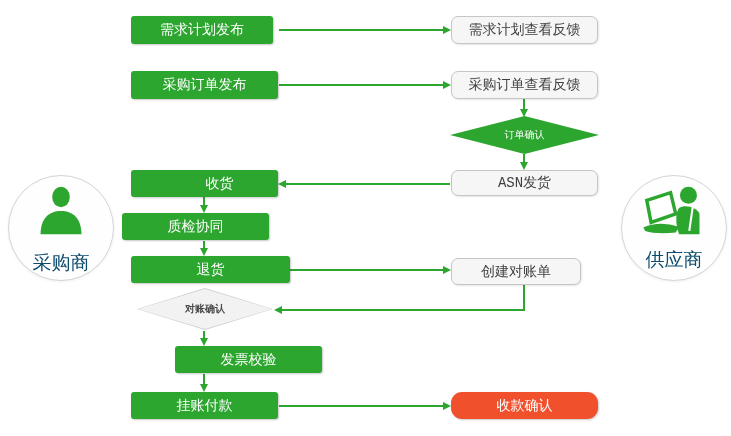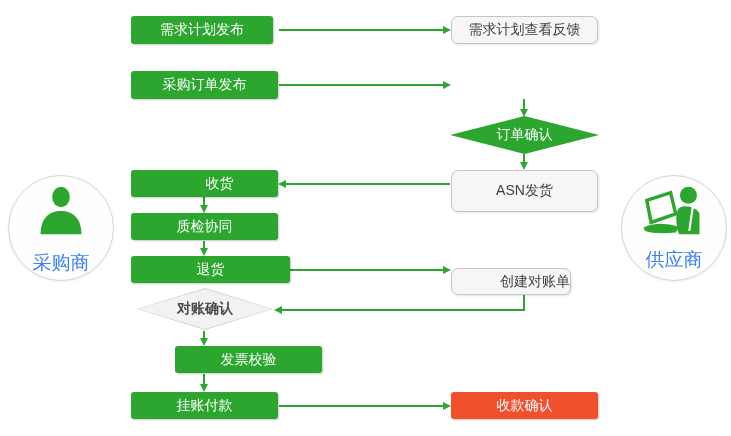--- a/index.html
+++ b/index.html
@@ -9,41 +9,41 @@
   }
   .arrow-layer{position:absolute;left:0;top:0;width:731px;height:436px;}
   .flow-line{stroke:var(--arrow);stroke-width:2;fill:none;}
   .arrow-head{fill:var(--arrow);stroke:none;}
   .node{
     position:absolute;display:flex;align-items:center;justify-content:center;
     font-size:14px;box-sizing:border-box;text-align:center;white-space:nowrap;
   }
   .green-box{background:var(--green);color:#fff;border-radius:3px;box-shadow:1px 1px 2px rgba(0,0,0,.22);}
   .white-box{background:var(--boxbg);border:1px solid var(--boxborder);color:var(--textdark);border-radius:7px;box-shadow:1px 1px 2px rgba(0,0,0,.10);}
-  .red-box{background:var(--red);color:#fff;border-radius:3px;box-shadow:1px 1px 2px rgba(0,0,0,.22);font-family:Liberation Mono, monospace;}
+  .red-box{background:var(--red);color:#fff;border-radius:11px;box-shadow:1px 1px 2px rgba(0,0,0,.22);font-family:Liberation Mono, monospace;}
   .diamond-wrap{position:absolute;}
   .diamond-shape,.diamond-border,.diamond-fill{
     clip-path:polygon(50% 0%,100% 50%,50% 100%,0% 50%);
   }
   .diamond-shape{position:absolute;inset:0;background:var(--green);}
   .diamond-border{position:absolute;inset:0;background:var(--diamondborder);}
   .diamond-fill{position:absolute;inset:1px;background:var(--diamondbg);}
   .diamond-label{
     position:absolute;inset:0;display:flex;align-items:center;justify-content:center;
-    font-size:14px;white-space:nowrap;
+    font-size:10px;white-space:nowrap;
   }
   .diamond-label.on-green{color:#fff;}
   .diamond-label.on-gray{color:#4a4a4a;}
   .actor{
     position:absolute;width:106px;height:106px;border-radius:50%;
     background:#fefefe;border:1px solid var(--circleborder);box-sizing:border-box;
     display:flex;flex-direction:column;align-items:center;justify-content:center;
     box-shadow:0 1px 3px rgba(0,0,0,.06);
   }
-  .actor-label{font-size:19px;color:#3b82f6;line-height:1;margin-top:16px;}
+  .actor-label{font-size:19px;color:#0c4a6e;line-height:1;margin-top:16px;}
   .actor-icon{flex:none;}
 </style>
 </head>
 <body>
 
 <div class="stage">
 
   <svg class="arrow-layer" viewBox="0 0 731 436">
     <path class="flow-line" d="M279,30 H444"></path>
     <polygon class="arrow-head" points="451,30 443,26 443,34"></polygon>
@@ -106,21 +106,21 @@
   </div>
 
   <div class="node green-box" style="left:131px;top:71px;width:147px;height:28px;">
     <span>采购订单发布</span>
   </div>
 
   <div class="node green-box" style="left:131px;top:170px;width:147px;height:27px;padding-left:30px;">
     <span>收货</span>
   </div>
 
-  <div class="node green-box" style="left:131px;top:213px;width:147px;height:27px;">
+  <div class="node green-box" style="left:122px;top:213px;width:147px;height:27px;">
     <span>质检协同</span>
   </div>
 
   <div class="node green-box" style="left:131px;top:256px;width:159px;height:27px;">
     <span>退货</span>
   </div>
 
   <div class="diamond-wrap" style="left:137px;top:288px;width:136px;height:42px;font-weight:bold;">
     <div class="diamond-border"></div>
     <div class="diamond-fill"></div>
@@ -132,31 +132,34 @@
   </div>
 
   <div class="node green-box" style="left:131px;top:392px;width:147px;height:27px;">
     <span>挂账付款</span>
   </div>
 
   <div class="node white-box" style="left:451px;top:16px;width:147px;height:28px;">
     <span>需求计划查看反馈</span>
   </div>
 
+  <div class="node white-box" style="left:451px;top:71px;width:147px;height:28px;">
+    <span>采购订单查看反馈</span>
+  </div>
 
   <div class="diamond-wrap" style="left:450px;top:116px;width:149px;height:38px;">
     <div class="diamond-shape"></div>
     <div class="diamond-label on-green">订单确认</div>
   </div>
 
-  <div class="node white-box" style="left:451px;top:170px;width:147px;height:42px;">
+  <div class="node white-box" style="left:451px;top:170px;width:147px;height:26px;font-family:Liberation Mono, monospace;">
     <span>ASN发货</span>
   </div>
 
-  <div class="node white-box" style="left:451px;top:268px;width:120px;height:27px;justify-content:flex-end;">
+  <div class="node white-box" style="left:451px;top:258px;width:130px;height:27px;">
     <span>创建对账单</span>
   </div>
 
   <div class="node red-box" style="left:451px;top:392px;width:147px;height:27px;">
     <span>收款确认</span>
   </div>
 
 </div>
 
 </body></html>

